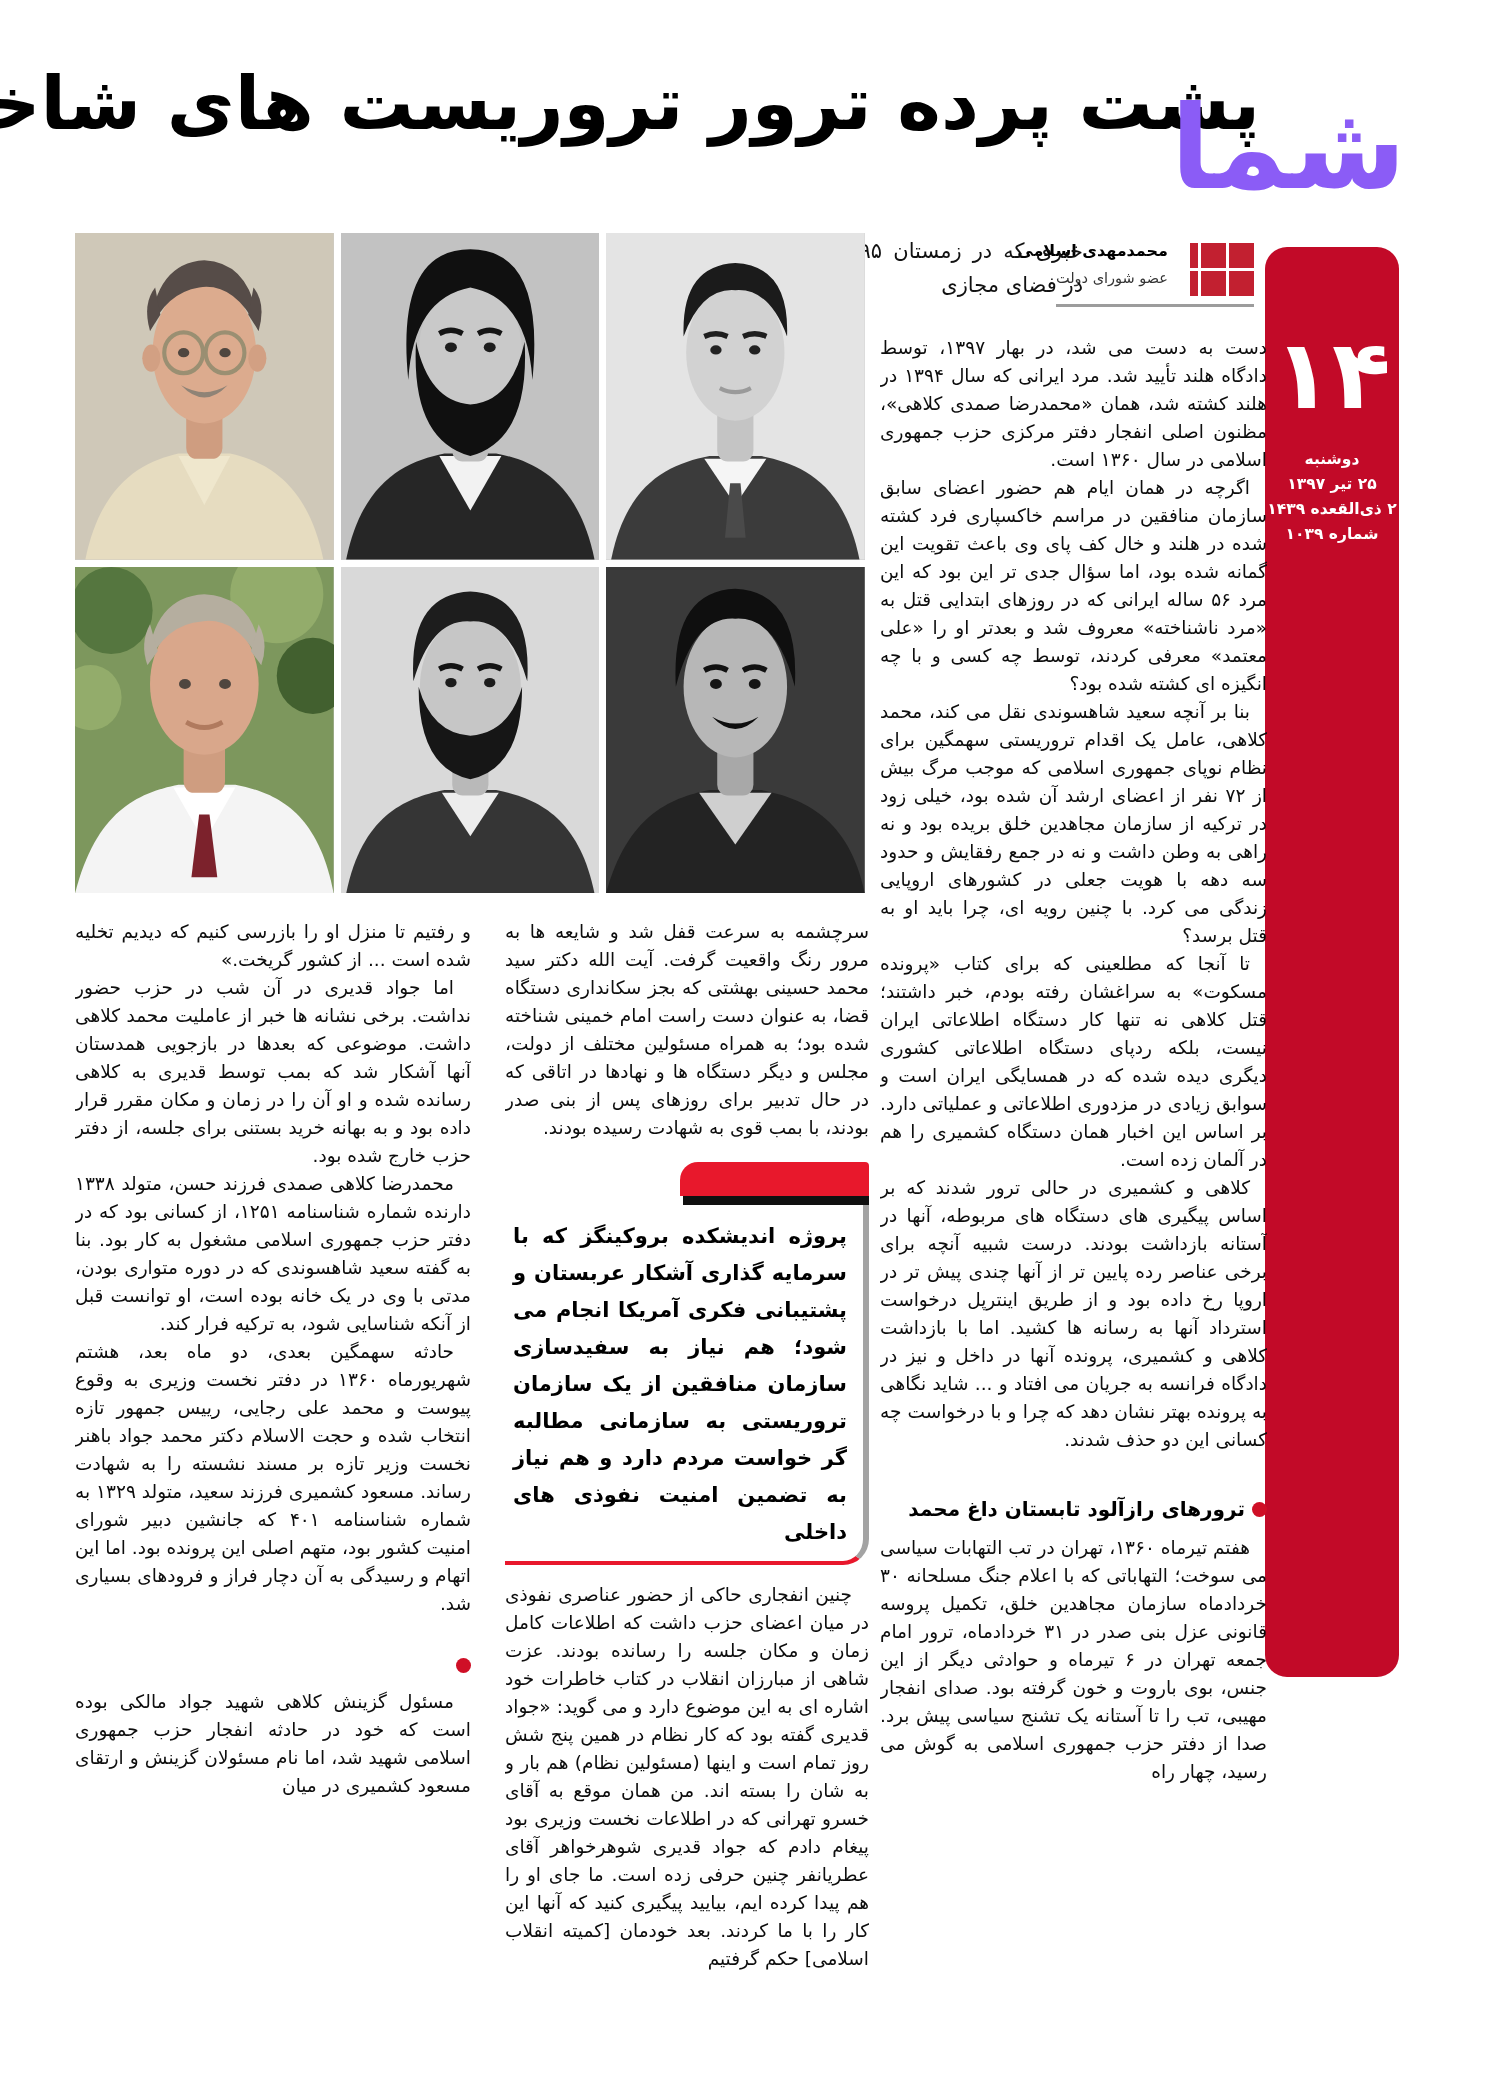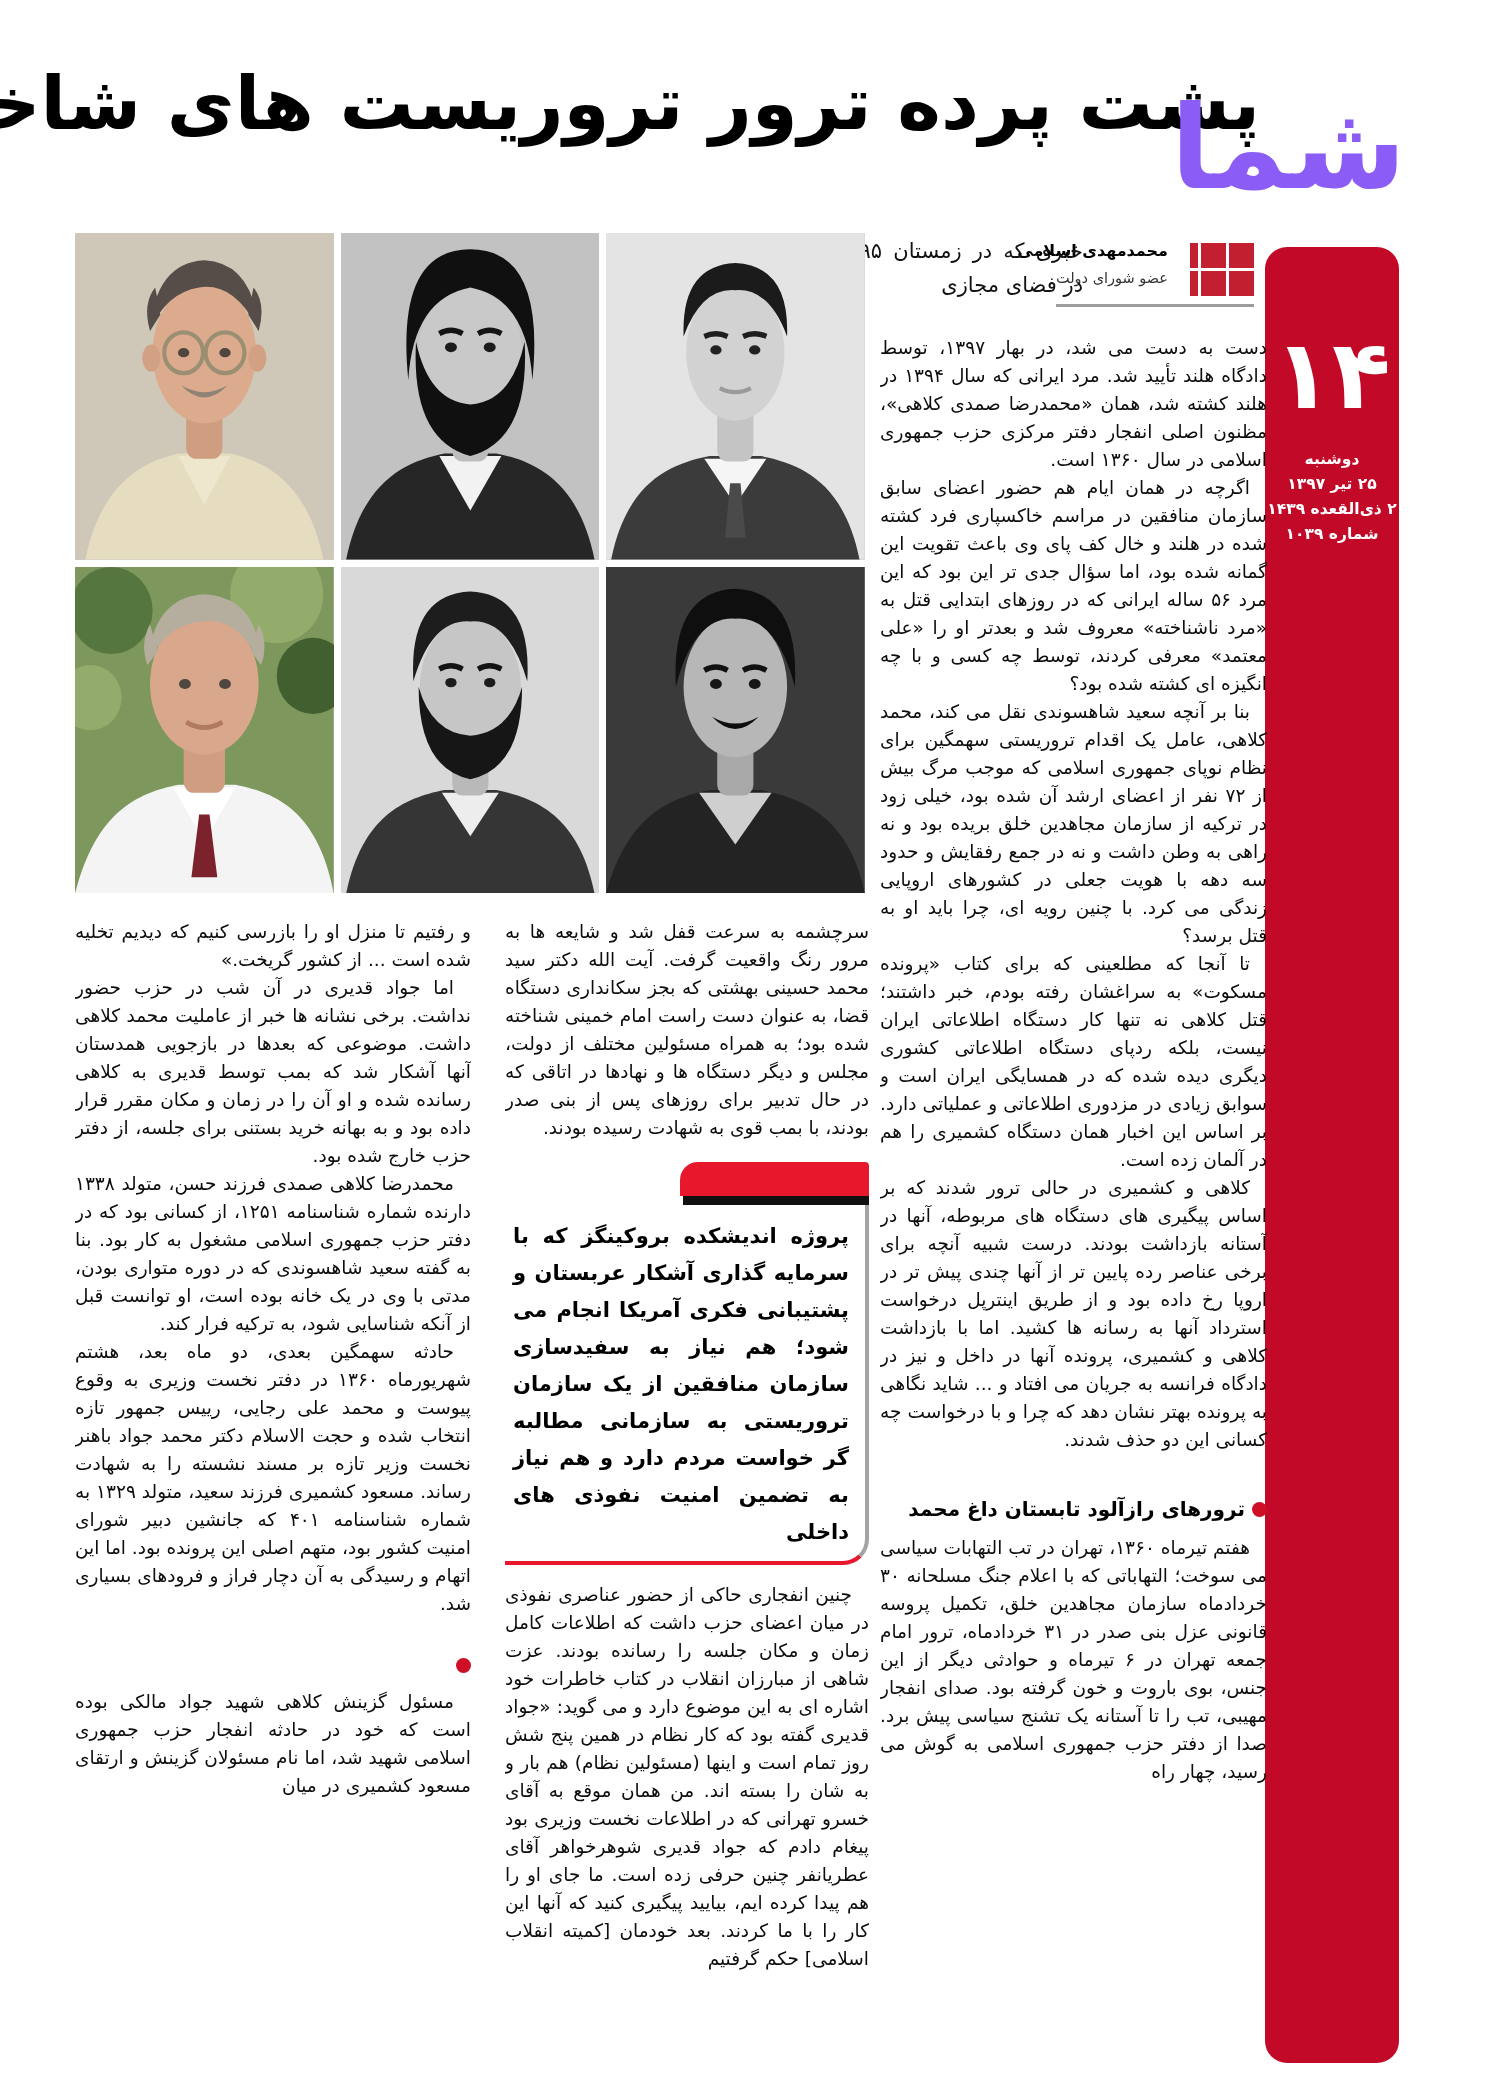--- a/index.html
+++ b/index.html
@@ -16,21 +16,21 @@
     text-align: center; font-size: 74px; font-weight: bold; color: #000;
     white-space: nowrap; letter-spacing: -1px;
   }
   
   .logo {
     position: absolute; top: 58px; left: 1256px; width: 150px; height: 186px;
     color: #8b5cf6; font-size: 116px; font-weight: bold; text-align: center;
     line-height: 180px;
   }
   .sidebar {
-    position: absolute; left: 1265px; top: 247px; width: 134px; height: 1816px;
+    position: absolute; left: 1265px; top: 247px; width: 134px; height: 1430px;
     background: #c20a28; border-radius: 22px; color: #fff; text-align: center;
   }
   .pagenum { margin-top: 80px; font-size: 96px; font-weight: bold; line-height: 1; }
   .dateline { margin-top: 24px; font-size: 15.5px; font-weight: bold; line-height: 25px; }
   
   .byline { position: absolute; left: 1086px; top: 241px; width: 168px; display: flex; gap: 22px; align-items: flex-start; }
   .b-icon { display: grid; grid-template-columns: 8px 25px 25px; grid-template-rows: 25px 25px; gap: 3px; direction: ltr; margin-top: 2px; }
   .b-icon span { background: #c22030; display: block; }
   .b-text { text-align: right; }
   .b-name { font-size: 16px; font-weight: bold; color: #000; white-space: nowrap; }
@@ -56,21 +56,21 @@
   .col-mid   { left: 505px; top: 918px; width: 364px; height: 1062px; }
   .col-left  { left: 75px;  top: 918px; width: 396px; height: 1062px; }
   .subhead { font-size: 20px; font-weight: bold; line-height: 30px; margin: 40px 0 10px; text-align: right; text-indent: 0; color: #000; }
   .subhead .dot { display: inline-block; width: 15px; height: 15px; border-radius: 50%; background: #cf0f26; margin-left: 7px; vertical-align: -1px; }
   .left-sub { margin: 32px 0 8px; }
   
   .pullquote { margin-top: 20px; }
   .pq-redbar { height: 34px; width: 52%; margin-left: auto; background: #e8182c; border-radius: 18px 4px 0 0; }
   .pq-blackbar { height: 9px; width: 51%; margin-left: auto; background: #101010; }
   .pq-body {
-    border-left: none; border-right: 4px solid #a3a3a3; border-bottom: 4px solid #e8182c;
+    border-left: none; border-right: 6px solid #a3a3a3; border-bottom: 4px solid #e8182c;
     border-radius: 0 0 26px 0;
     padding: 13px 16px 10px 8px;
     font-size: 21px; font-weight: bold; line-height: 37px; text-align: justify; color: #000;
   }
   .col-mid p.after { margin-top: 16px; text-indent: 17px; }
 </style>
 </head>
 <body>
 
 <div class="page">

